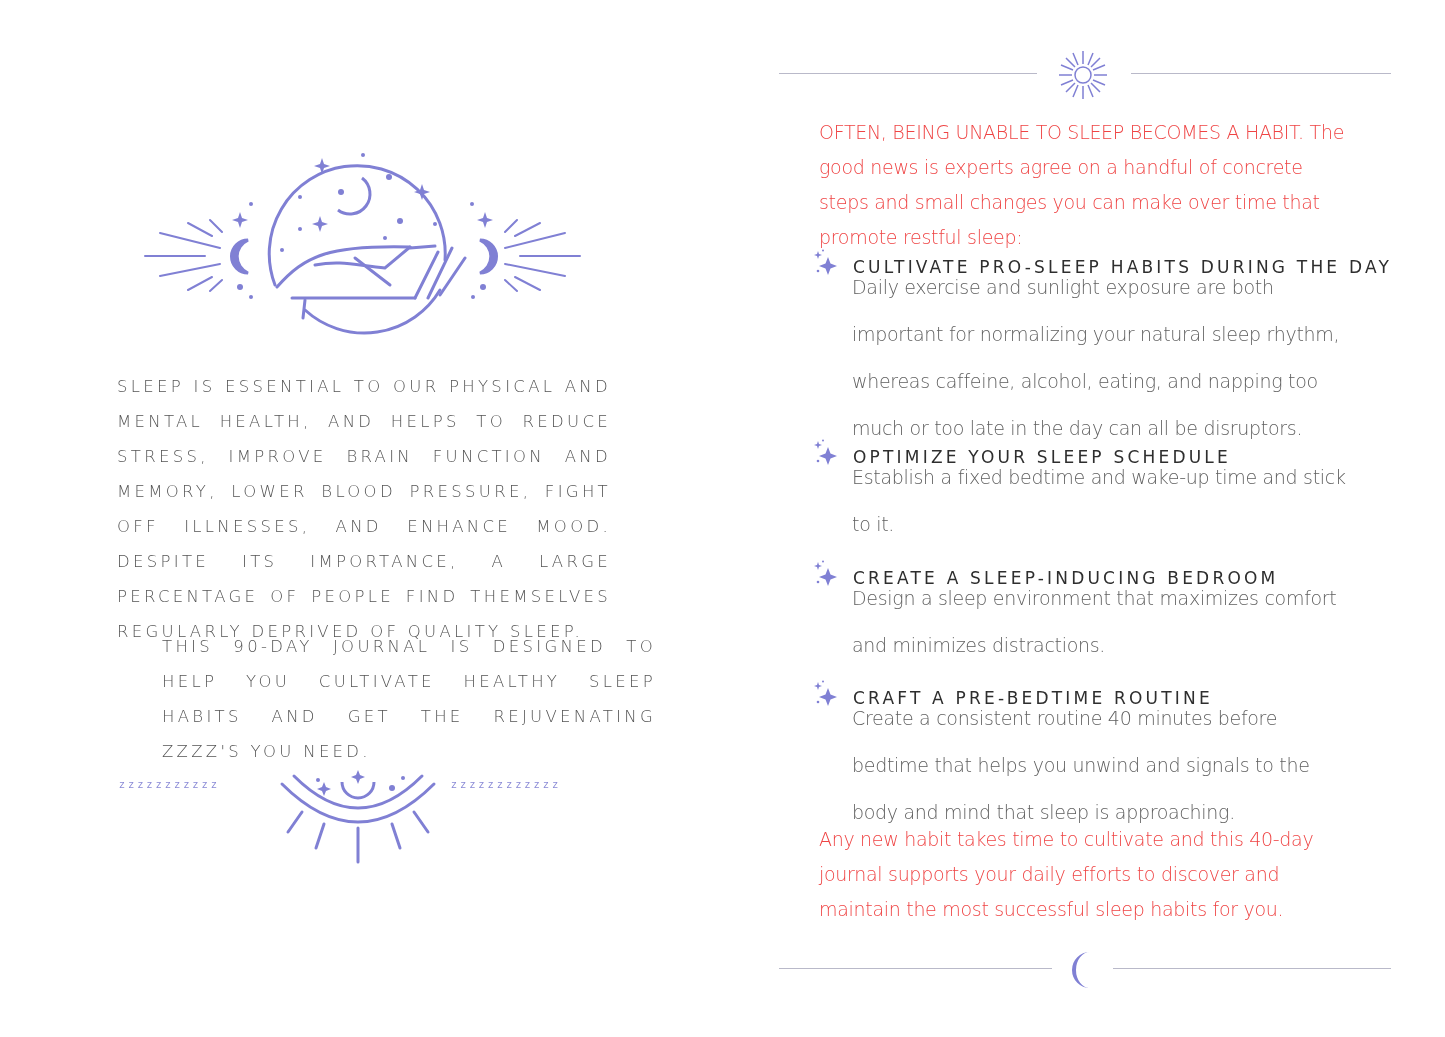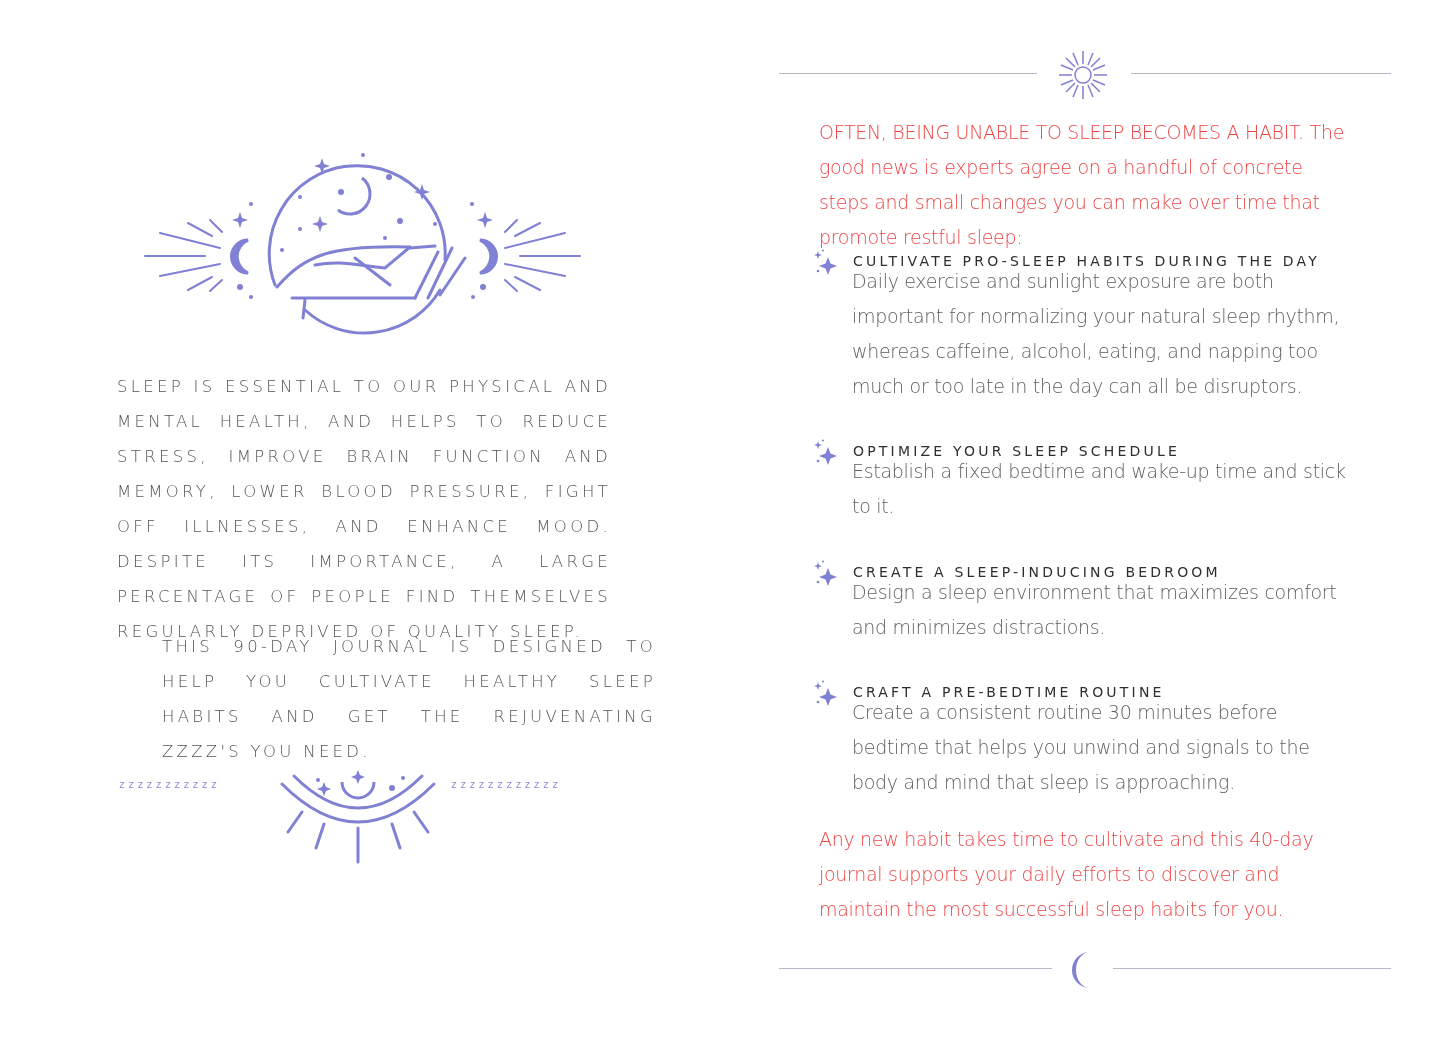--- a/index.html
+++ b/index.html
@@ -39,27 +39,27 @@
       font-size: 19px; line-height: 35px; color: #ef4444;
       font-family: "DejaVu Sans", sans-serif; font-weight: 300;
       letter-spacing: -0.3px;
     }
     .intro { top: 115px; }
     .outro { top: 822px; }
 
     .tip { position: absolute; left: 812px; width: 545px; }
     .tip .sparkle { position: absolute; left: 0; top: 3px; width: 28px; height: 28px; }
     .tip .tip-title {
-      position: absolute; left: 41px; top: 6px; white-space: nowrap;
-      font-size: 14px; letter-spacing: 3.2px; color: #2e2e2e; text-transform: uppercase;
+      position: absolute; left: 41px; top: 12px; white-space: nowrap;
+      font-size: 17px; letter-spacing: 3.2px; color: #2e2e2e; text-transform: uppercase;
       line-height: 18px;
     }
     .tip .tip-body {
       position: absolute; left: 40px; top: 18px; width: 505px;
-      font-size: 19px; line-height: 35px; color: #606060; font-weight: 300; letter-spacing: -0.3px;
+      font-size: 19px; line-height: 47px; color: #606060; font-weight: 300; letter-spacing: -0.3px;
     }
   </style>
 </head>
 <body>
 
 <div class="page page-left">
 
   <svg class="hero-illustration" viewBox="0 0 450 200" fill="none" stroke="#8080d4" stroke-width="3" stroke-linecap="round">
 
     <path d="M135 145 A88 88 0 1 1 305 120"></path>
@@ -176,21 +176,21 @@
 </div>
 
 <div class="tip" style="top:677px;">
   <svg class="sparkle" viewBox="0 0 28 28" fill="#8080d4">
     <path d="M16 8 l2.5 6.5 l6.5 2.5 l-6.5 2.5 l-2.5 6.5 l-2.5 -6.5 l-6.5 -2.5 l6.5 -2.5 z"></path>
     <path d="M6 2 l1 3 l3 1 l-3 1 l-1 3 l-1 -3 l-3 -1 l3 -1 z"></path>
     <circle cx="11" cy="1.5" r="1"></circle>
       <circle cx="6" cy="22" r="1.3"></circle>
   </svg>
   <div class="tip-title">Craft a pre-bedtime routine</div>
-  <div class="tip-body">Create a consistent routine 30 minutes before bedtime that helps you unwind and signals to the body and mind that sleep is approaching.</div>
+  <div class="tip-body">Create a consistent routine 40 minutes before bedtime that helps you unwind and signals to the body and mind that sleep is approaching.</div>
 </div>
 
 <div class="body-text outro">Any new habit takes time to cultivate and this 40-day journal supports your daily efforts to discover and maintain the most successful sleep habits for you.</div>
 
 <div class="rule" style="left:779px; top:968px; width:273px;"></div>
 <svg class="moon-bottom" viewBox="0 0 30 40">
   <path d="M22 2 A18 18 0 0 0 22 38 A14 18 0 0 1 22 2 Z" fill="#8080d4"></path>
 </svg>
 <div class="rule" style="left:1113px; top:968px; width:278px;"></div>
 

